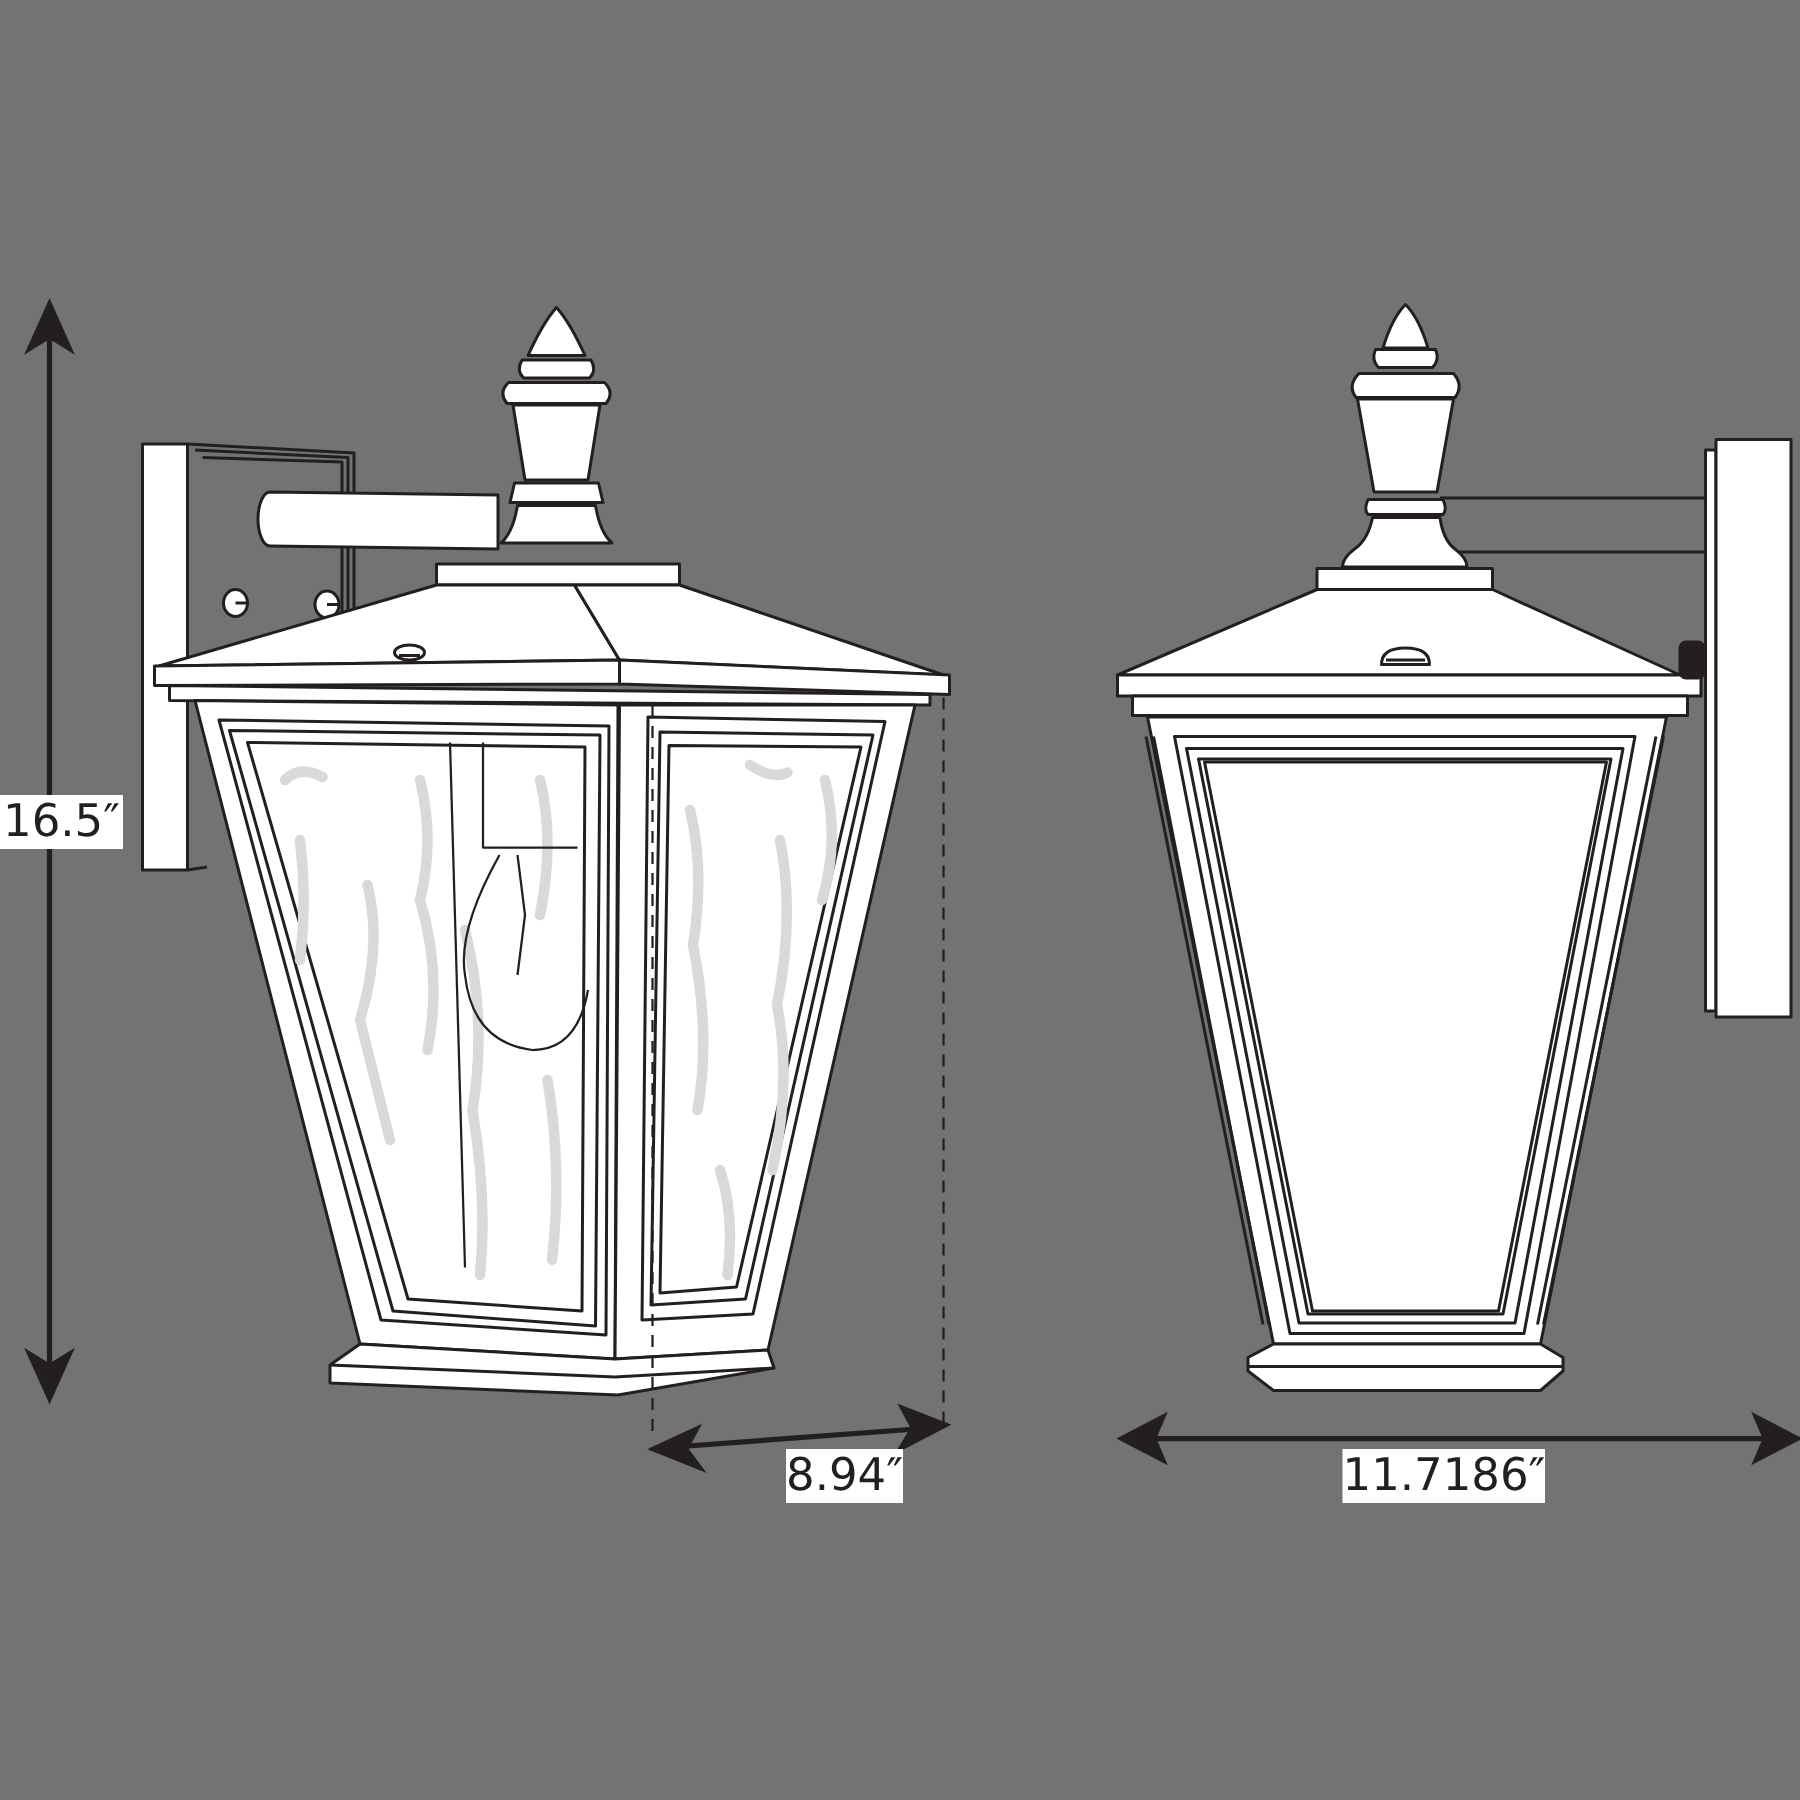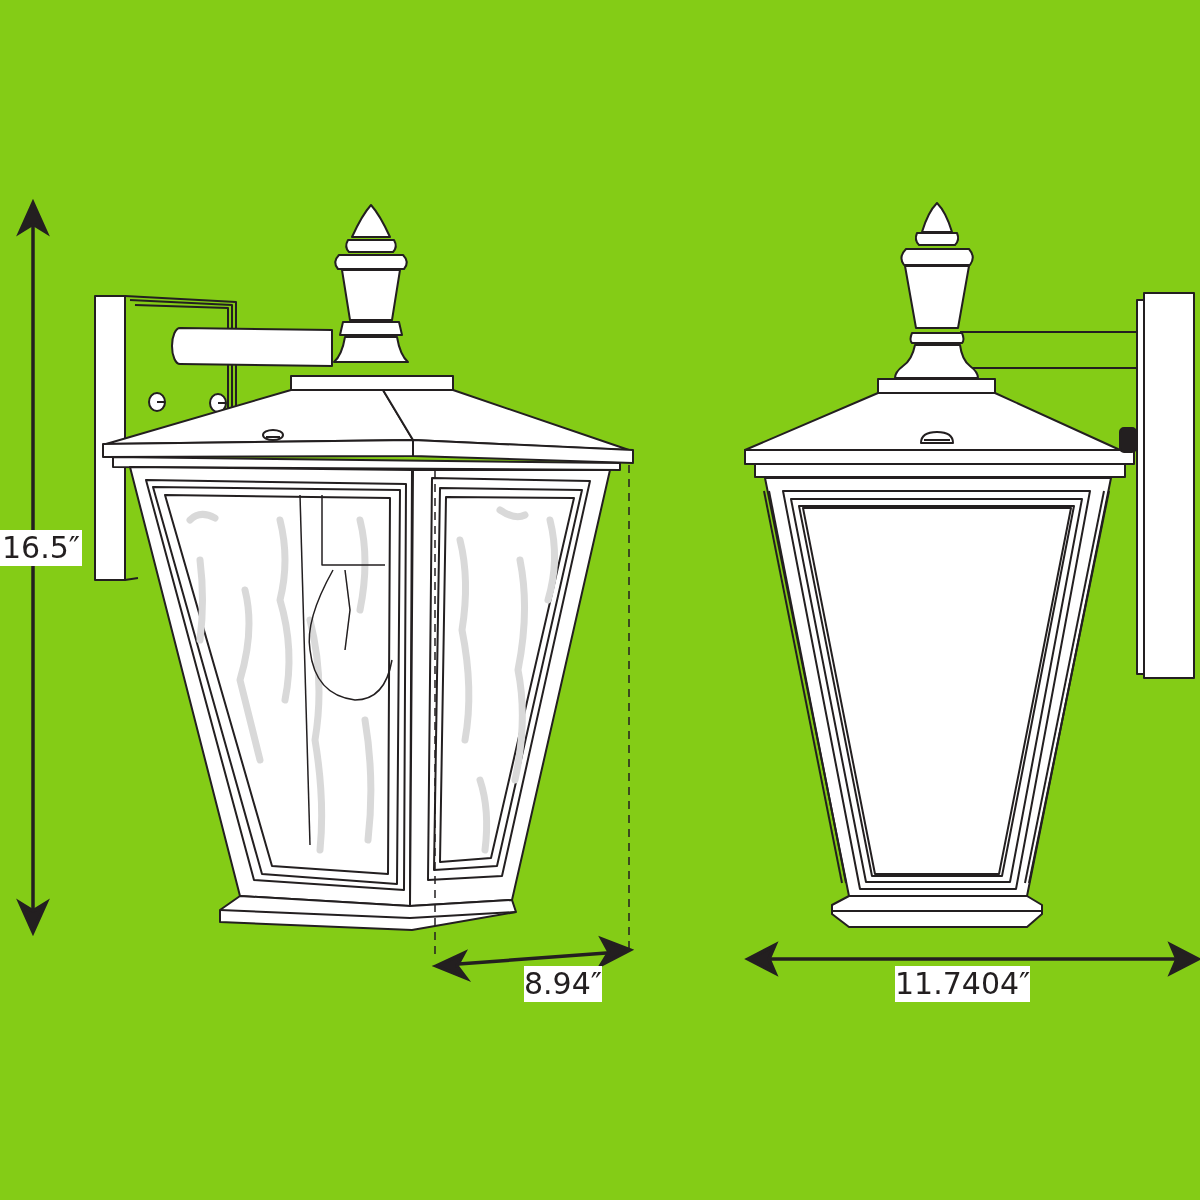--- a/index.html
+++ b/index.html
@@ -1,16 +1,16 @@
 <!DOCTYPE html>
 <html><head>
 <meta charset="utf-8">
 <style>
   html, body { margin: 0; padding: 0; background: #ffffff; }
-  .canvas { position: relative; width: 1200px; height: 1200px; background: #84cc16; overflow: hidden; }
+  .canvas { position: relative; width: 1200px; height: 1200px; background: #737373; overflow: hidden; }
   svg.drawing { position: absolute; left: 0; top: 0; width: 1200px; height: 1200px; }
   .dim-label { position: absolute; font-family: "DejaVu Sans", sans-serif; font-size: 30px; color: #231f20; background: #fff; line-height: 36px; white-space: nowrap; }
   .lbl-height { left: 0; top: 530px; padding: 0 2px; }
   .lbl-depth { left: 524px; top: 966px; }
   .lbl-width { left: 895px; top: 966px; }
 </style>
 </head>
 <body>
 
 <div class="canvas">
@@ -174,14 +174,14 @@
 
     <g stroke="#231f20" stroke-width="3.5" fill="#231f20">
       <line x1="760" y1="959" x2="1188" y2="959"></line>
       <path d="M748,959 L775,945 L769,959 L775,973 Z"></path>
       <path d="M1198,959 L1171,945 L1177,959 L1171,973 Z"></path>
     </g>
   </svg>
 
   <div class="dim-label lbl-height">16.5″</div>
   <div class="dim-label lbl-depth">8.94″</div>
-  <div class="dim-label lbl-width">11.7404″</div>
+  <div class="dim-label lbl-width">11.7186″</div>
 </div>
 
 </body></html>

